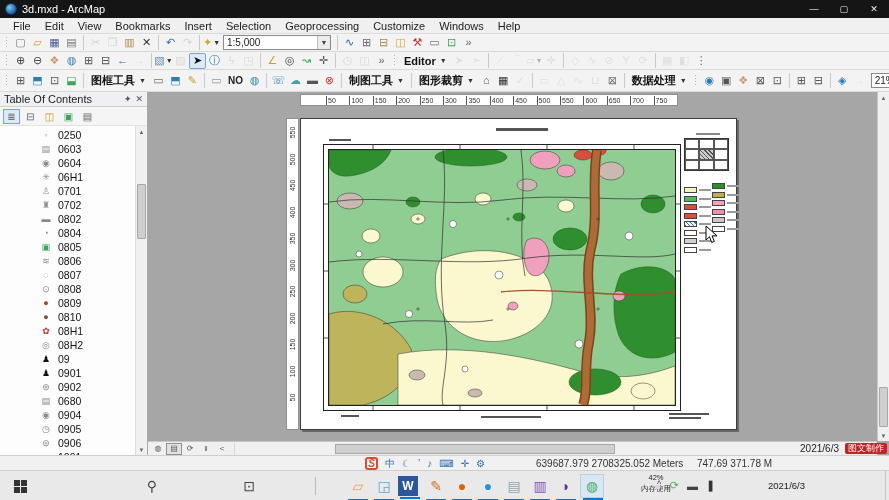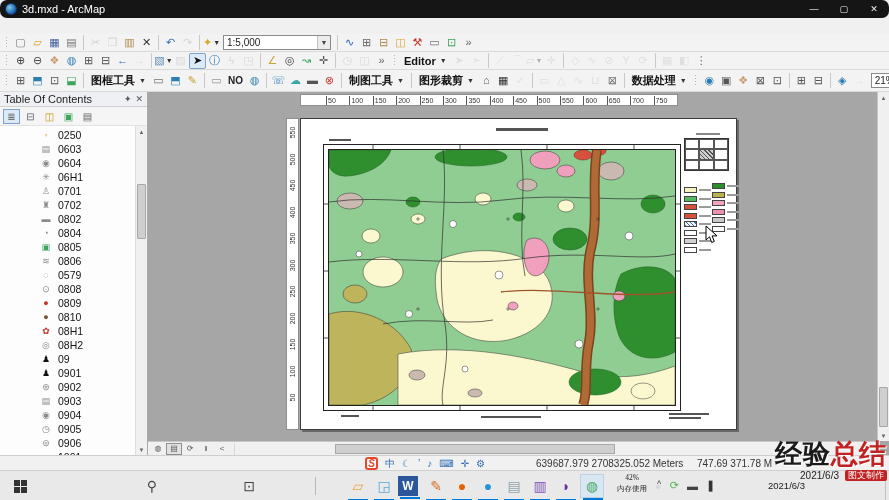--- a/index.html
+++ b/index.html
@@ -2,21 +2,21 @@
 <html><head>
 <meta charset="utf-8">
 <style>
   *{box-sizing:border-box;}
   body{margin:0;background:#888;}
   #app{position:relative;width:889px;height:500px;overflow:hidden;background:#f0f0f0;
        font-family:"Liberation Sans",sans-serif;font-size:11px;color:#222;}
 
   
   #titlebar{position:absolute;left:0;top:0;width:100%;height:18px;background:#151515;color:#fff;
-            display:flex;align-items:center;border-radius:7px;}
+            display:flex;align-items:center;}
   .app-icon{width:12px;height:12px;border-radius:50%;margin:0 5px 0 5px;
             background:radial-gradient(circle at 35% 35%,#7ec8e8,#1b5fae 70%);border:1px solid #0a3a6e;}
   #title-text{font-size:11px;}
   .win-controls{margin-left:auto;display:flex;height:100%;}
   .win-btn{width:30px;height:100%;display:flex;align-items:center;justify-content:center;font-size:9px;color:#eee;}
 
   
   #menubar{position:absolute;left:0;top:18px;width:100%;height:16px;background:#f0f0f0;
            border-bottom:1px solid #dcdcdc;display:flex;align-items:center;padding-left:6px;}
   .menu-item{padding:0 7px;font-size:11px;color:#1a1a1a;}
@@ -105,21 +105,21 @@
 
   
   #taskbar{position:absolute;left:0;top:470px;width:100%;height:30px;background:#e9e9e9;border-top:1px solid #d0d0d0;}
   .tb-app{position:absolute;top:3px;width:24px;height:24px;display:flex;align-items:center;justify-content:center;
           font-size:14px;line-height:1;}
   .tb-app.active{background:#d9e7f2;border:1px solid #bcd2e4;}
   .tb-underline{position:absolute;left:2px;bottom:-3px;width:20px;height:2px;background:#0078d7;}
   .win-logo{display:grid;grid-template-columns:6px 6px;grid-gap:1px;}
   .win-logo i{width:6px;height:6px;background:#333;}
   .tbar-sep{position:absolute;top:6px;width:1px;height:18px;background:#b9b9b9;}
-  #memball{position:absolute;left:610px;top:2px;width:44px;text-align:center;font-size:7.5px;line-height:1.4;color:#222;font-family:Liberation Serif, serif;}
+  #memball{position:absolute;left:634px;top:2px;width:44px;text-align:center;font-size:7.5px;line-height:1.4;color:#222;}
   #tray{position:absolute;left:655px;top:8px;display:flex;gap:8px;align-items:center;font-size:10px;}
   #clock{position:absolute;left:768px;top:9px;font-size:9.5px;color:#222;}
   #show-desktop{position:absolute;right:0;top:0;width:4px;height:100%;border-left:1px solid #c2c2c2;}
 
   
   #watermark{position:absolute;right:2px;top:441px;z-index:80;text-align:right;line-height:1;pointer-events:none;}
   #wm-line1{font-size:27px;font-weight:bold;letter-spacing:1px;text-shadow:1px 1px 0 #fff;}
   #wm-part1{color:#1a1a1a;} #wm-part2{color:#c32222;}
   #wm-url{font-size:15px;font-weight:bold;color:#8b1a1a;margin-top:2px;text-shadow:1px 1px 0 #fff;}
   #wm-row3{margin-top:2px;display:flex;justify-content:flex-end;align-items:center;gap:6px;}
@@ -134,20 +134,32 @@
   <div id="titlebar">
     <span class="app-icon"></span>
     <span id="title-text">3d.mxd - ArcMap</span>
     <span class="win-controls">
       <span class="win-btn">—</span>
       <span class="win-btn">▢</span>
       <span class="win-btn">✕</span>
     </span>
   </div>
 
+  <div id="menubar">
+      <span class="menu-item">File</span>
+      <span class="menu-item">Edit</span>
+      <span class="menu-item">View</span>
+      <span class="menu-item">Bookmarks</span>
+      <span class="menu-item">Insert</span>
+      <span class="menu-item">Selection</span>
+      <span class="menu-item">Geoprocessing</span>
+      <span class="menu-item">Customize</span>
+      <span class="menu-item">Windows</span>
+      <span class="menu-item">Help</span>
+    </div>
 
   <div id="tb1" class="tbrow">
     <span class="grip"></span>
     <span class="tb-host" style="display: inline-flex; align-items: center;">
         <span class="tb-icon" style="color: rgb(119, 119, 119);">▢</span>
         <span class="tb-icon" style="color: rgb(223, 163, 45);">▱</span>
         <span class="tb-icon" style="color: rgb(68, 98, 158);">▦</span>
         <span class="tb-icon" style="color: rgb(119, 119, 119);">▤</span>
         <span class="tb-sep"></span>
         <span class="tb-icon dis" style="color: rgb(153, 153, 153);">✂</span>
@@ -332,21 +344,21 @@
         <div class="layer-row">
           <span class="layer-icon" style="color: rgb(59, 165, 93);">▣</span>
           <span>0805</span>
         </div>
         <div class="layer-row">
           <span class="layer-icon" style="color: rgb(138, 138, 138);">≋</span>
           <span>0806</span>
         </div>
         <div class="layer-row">
           <span class="layer-icon" style="color: rgb(138, 138, 138);">◌</span>
-          <span>0579</span>
+          <span>0807</span>
         </div>
         <div class="layer-row">
           <span class="layer-icon" style="color: rgb(138, 138, 138);">⊙</span>
           <span>0808</span>
         </div>
         <div class="layer-row">
           <span class="layer-icon" style="color: rgb(192, 57, 43);">●</span>
           <span>0809</span>
         </div>
         <div class="layer-row">
@@ -368,21 +380,21 @@
         <div class="layer-row">
           <span class="layer-icon" style="color: rgb(17, 17, 17);">♟</span>
           <span>0901</span>
         </div>
         <div class="layer-row">
           <span class="layer-icon" style="color: rgb(138, 138, 138);">⊛</span>
           <span>0902</span>
         </div>
         <div class="layer-row">
           <span class="layer-icon" style="color: rgb(138, 138, 138);">▤</span>
-          <span>0903</span>
+          <span>0680</span>
         </div>
         <div class="layer-row">
           <span class="layer-icon" style="color: rgb(138, 138, 138);">◉</span>
           <span>0904</span>
         </div>
         <div class="layer-row">
           <span class="layer-icon" style="color: rgb(138, 138, 138);">◷</span>
           <span>0905</span>
         </div>
         <div class="layer-row">
@@ -670,22 +682,19 @@
       <span class="tb-app" style="left: 424px; color: rgb(212, 105, 30);">✎<span class="tb-underline"></span></span>
       <span class="tb-app" style="left: 450px; color: rgb(230, 96, 0);">●<span class="tb-underline"></span></span>
       <span class="tb-app" style="left: 476px; color: rgb(36, 150, 216);">●<span class="tb-underline"></span></span>
       <span class="tb-app" style="left: 502px; color: rgb(143, 163, 173);">▤<span class="tb-underline"></span></span>
       <span class="tb-app" style="left: 528px; color: rgb(126, 79, 181);">▥<span class="tb-underline"></span></span>
       <span class="tb-app" style="left: 554px; color: rgb(106, 46, 158);">◗<span class="tb-underline"></span></span>
       <span class="tb-app active" style="left: 580px; color: rgb(59, 165, 93);">◍<span class="tb-underline"></span></span>
     </div>
 
   <div id="watermark">
-    <div id="wm-line1">
-      <span id="wm-part1">经验</span><span id="wm-part2">总结</span>
-    </div>
     <div id="wm-row3">
       <span id="wm-date">2021/6/3</span>
       <span id="wm-badge">图文制作</span>
     </div>
   </div>
 
 </div>
 
 </body></html>

